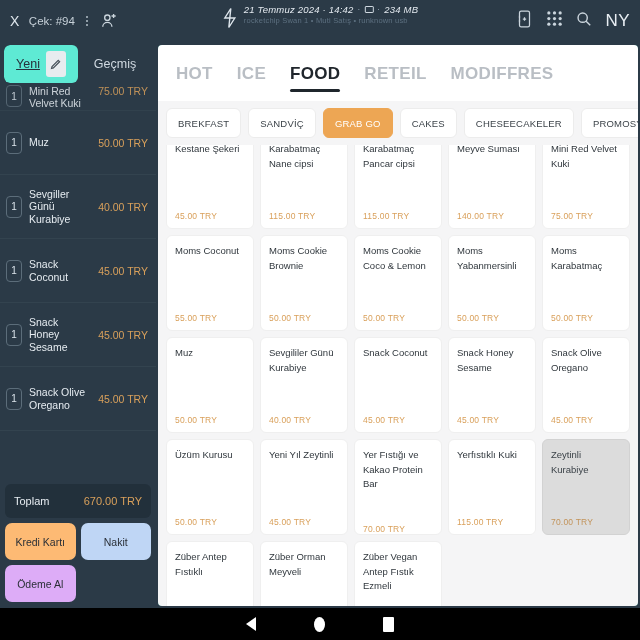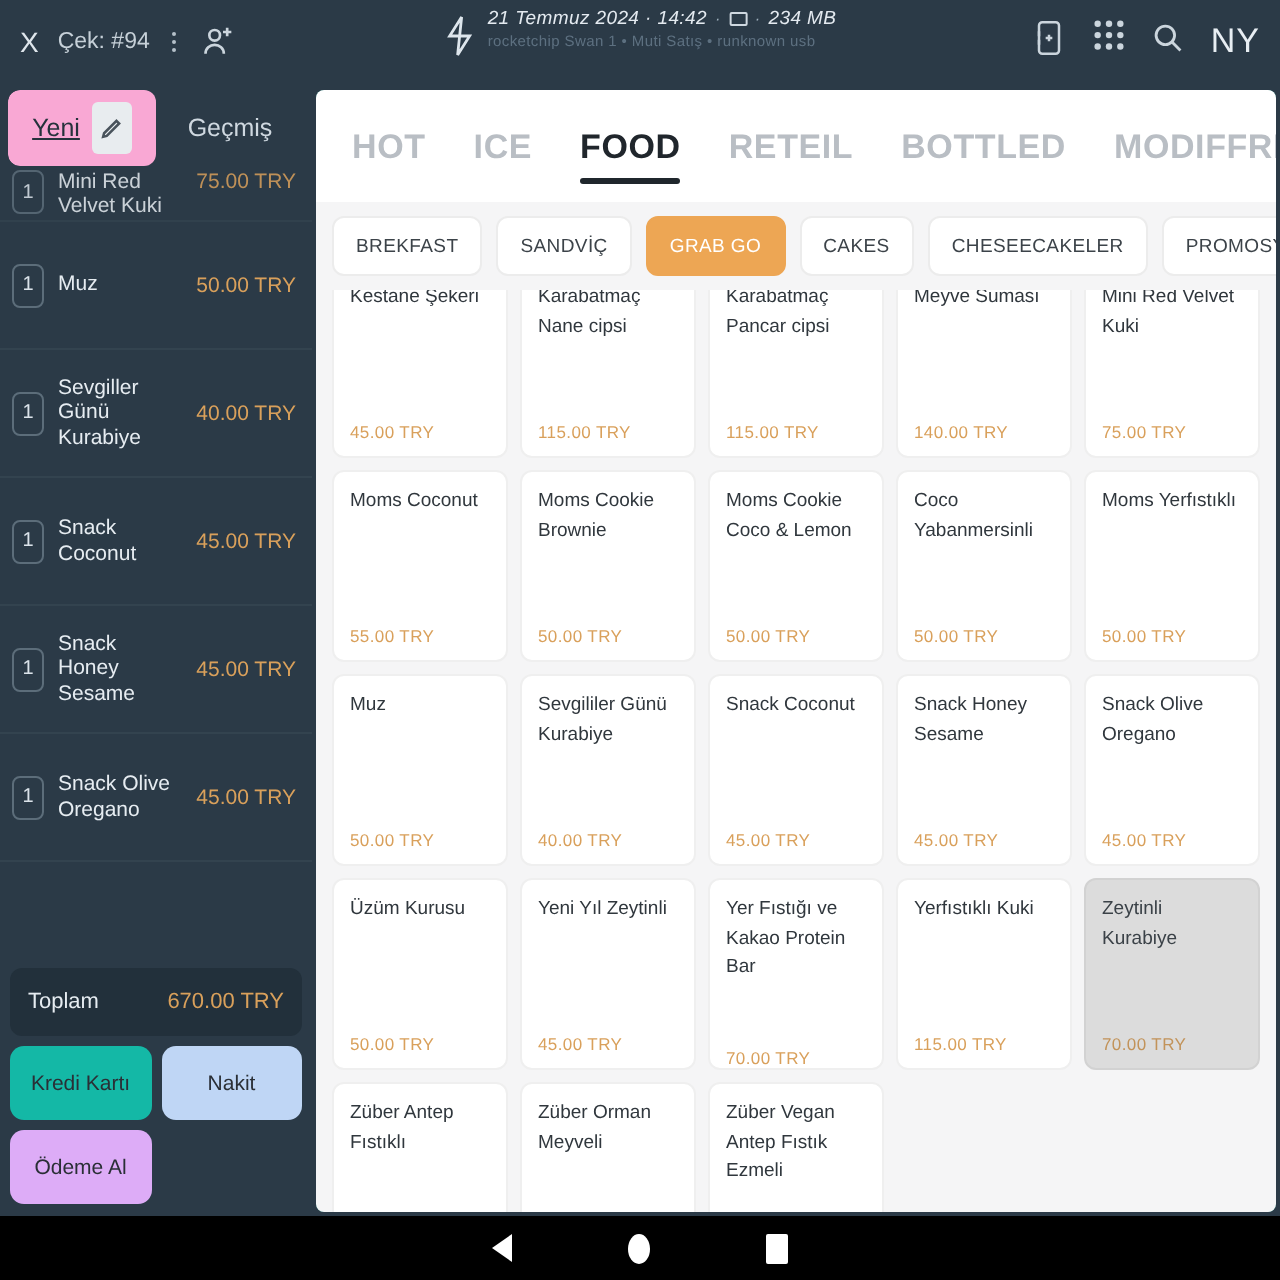--- a/index.html
+++ b/index.html
@@ -82,21 +82,21 @@
   .seg-btn {
     flex: 1;
     display: flex; align-items: center; justify-content: center;
     gap: 6px;
     font-size: 12.5px;
     color: #cfd8e0;
     background: transparent;
     border: none;
   }
   .seg-btn.active {
-    background: #f9a8d4;
+    background: #5eead4;
     color: #26323c;
     border-radius: 6px;
     text-decoration: underline;
   }
   .seg-pencil {
     width: 20px; height: 26px;
     background: #e8ecef;
     border-radius: 3px;
     display: flex; align-items: center; justify-content: center;
   }
@@ -398,33 +398,32 @@
             <span class="cart-price">45.00 TRY</span>
           </div>
         </div>
 
       <div class="total-box">
         <span class="total-label">Toplam</span>
         <span class="total-value">670.00 TRY</span>
       </div>
 
       <div class="pay-grid" id="pay-grid">
-          <button class="pay-btn" style="background: #14b8a6;">Kredi Kartı</button>
+          <button class="pay-btn" style="background: #fdba74;">Kredi Kartı</button>
           <button class="pay-btn" style="background: rgb(191, 214, 245);">Nakit</button>
           <button class="pay-btn" style="background: rgb(221, 172, 247);">Ödeme Al</button>
         </div>
     </div>
 
     <div class="main">
       <div class="tabs" id="main-tabs">
           <button class="tab">HOT</button>
           <button class="tab">ICE</button>
           <button class="tab active">FOOD</button>
           <button class="tab">RETEIL</button>
-          <button class="tab">BOTTLED</button>
           <button class="tab">MODIFFRES</button>
         </div>
       <div class="chips" id="main-chips">
           <button class="chip">BREKFAST</button>
           <button class="chip">SANDVİÇ</button>
           <button class="chip active">GRAB GO</button>
           <button class="chip">CAKES</button>
           <button class="chip">CHESEECAKELER</button>
           <button class="chip">PROMOSYON</button>
         </div>
@@ -456,25 +455,25 @@
             </div>
             <div class="card">
               <div class="card-name">Moms Cookie Brownie</div>
               <div class="card-price">50.00 TRY</div>
             </div>
             <div class="card">
               <div class="card-name">Moms Cookie Coco &amp; Lemon</div>
               <div class="card-price">50.00 TRY</div>
             </div>
             <div class="card">
-              <div class="card-name">Coco Yabanmersinli</div>
+              <div class="card-name">Moms Yabanmersinli</div>
               <div class="card-price">50.00 TRY</div>
             </div>
             <div class="card">
-              <div class="card-name">Moms Yerfıstıklı</div>
+              <div class="card-name">Moms Karabatmaç</div>
               <div class="card-price">50.00 TRY</div>
             </div>
             <div class="card">
               <div class="card-name">Muz</div>
               <div class="card-price">50.00 TRY</div>
             </div>
             <div class="card">
               <div class="card-name">Sevgililer Günü Kurabiye</div>
               <div class="card-price">40.00 TRY</div>
             </div>

